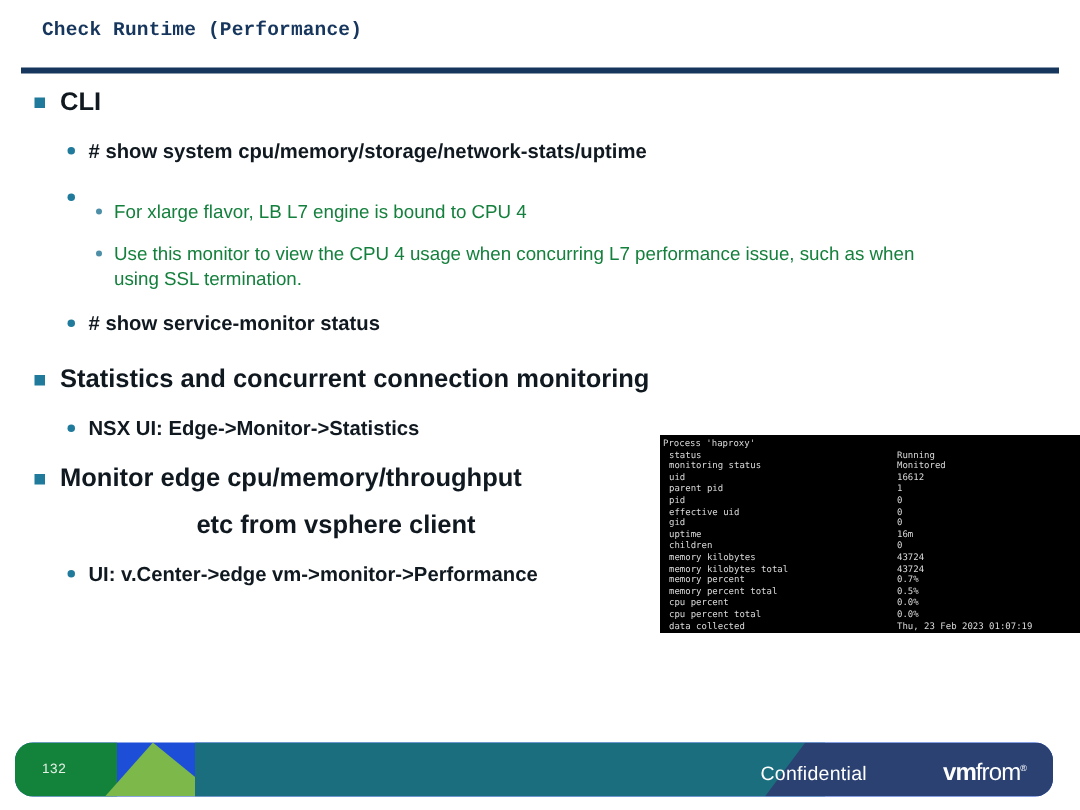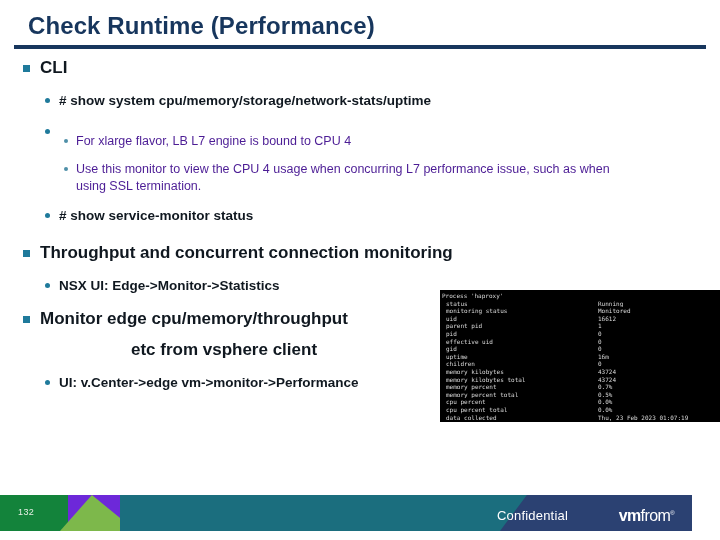--- a/index.html
+++ b/index.html
@@ -16,25 +16,26 @@
     height: 540px;
     background: #ffffff;
     overflow: hidden;
   }
 
   
   .title {
     position: absolute;
     left: 28px;
     top: 12px;
-    font-size: 24px;
+    font-size: 13px;
     font-weight: bold;
     color: #17365D;
     letter-spacing: 0.1px;
     white-space: nowrap;
+    font-family: Liberation Mono, monospace;
   }
   .title-rule {
     position: absolute;
     left: 14px;
     top: 45px;
     width: 692px;
     height: 4px;
     background: #17365D;
   }
 
@@ -82,21 +83,21 @@
     border-radius: 50%;
     background: #1F7A9B;
   }
 
   .l3 {
     position: relative;
     margin: 0 0 0 62px;
     padding-left: 14px;
     font-size: 12.5px;
     font-weight: normal;
-    color: #4c1d95;
+    color: #15803d;
     line-height: 17px;
     max-width: 600px;
   }
   .l3 .dot {
     position: absolute;
     left: 2px;
     top: 6px;
     width: 4px;
     height: 4px;
     border-radius: 50%;
@@ -148,26 +149,27 @@
     overflow: hidden;
   }
   .term-row .v {
     flex: 1 1 auto;
     overflow: hidden;
   }
 
   
   .footer {
     position: absolute;
-    left: 0;
+    left: 10px;
     top: 495px;
     width: 692px;
     height: 36px;
     overflow: hidden;
-    background: #6d28d9;
+    background: #1d4ed8;
+    border-radius: 12px;
   }
   .fz-green {
     position: absolute;
     left: 0; top: 0;
     width: 68px; height: 36px;
     background: #13833B;
   }
   .fz-lgreen {
     position: absolute;
     left: 60px; top: 0;
@@ -268,21 +270,21 @@
 
     <div class="l2">
       <span class="dot"></span>
       <span># show service-monitor status</span>
     </div>
 
     <div class="gap-l"></div>
 
     <div class="l1">
       <span class="sq"></span>
-      <span>Throughput and concurrent connection monitoring</span>
+      <span>Statistics and concurrent connection monitoring</span>
     </div>
 
     <div class="gap-m"></div>
 
     <div class="l2">
       <span class="dot"></span>
       <span>NSX UI:  Edge-&gt;Monitor-&gt;Statistics</span>
     </div>
 
     <div class="gap-m"></div>

